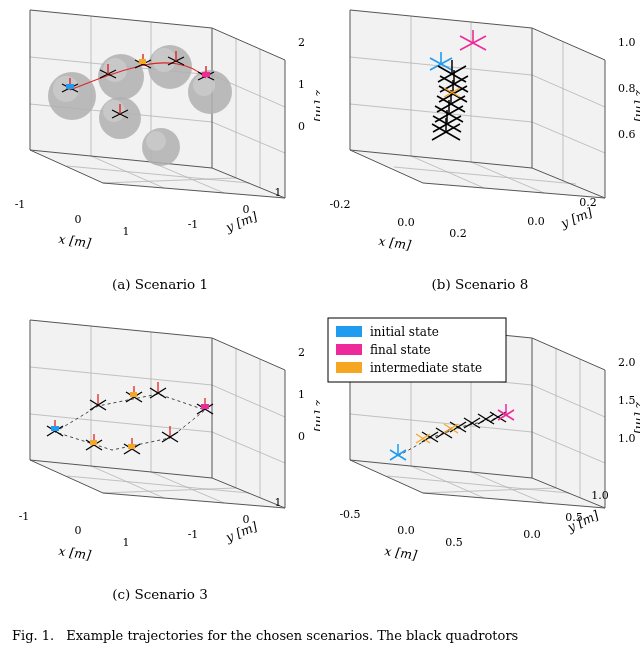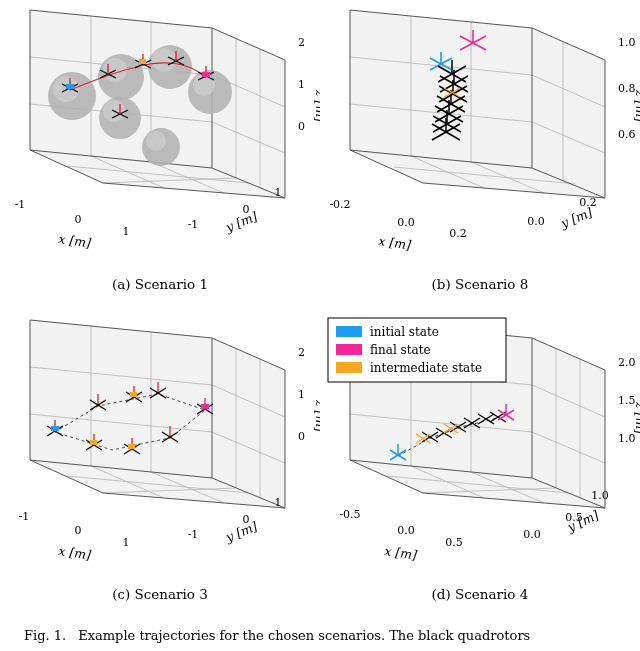--- a/index.html
+++ b/index.html
@@ -49,21 +49,21 @@
   .figcap {
     position: absolute;
     left: 0;
     top: 628px;
     width: 640px;
     text-align: left;
     font-size: 13px;
     font-family: "DejaVu Serif", serif;
     white-space: nowrap;
     overflow: hidden;
-    padding-left: 24px;
+    padding-left: 12px;
     box-sizing: border-box;
   }
   .figcap .lbl { margin-right: 12px; }
   text {
     font-family: "DejaVu Serif", serif;
     fill: #000;
   }
   .tick { font-size: 11px; }
   .axlabel { font-size: 12.5px; font-style: italic; }
   .legtext { font-size: 12px; }
@@ -413,20 +413,19 @@
       <g>
         <rect x="8" y="8" width="178" height="64" fill="#ffffff" stroke="#000" stroke-width="1"></rect>
         <rect x="16" y="16" width="26" height="11" fill="#1f9bf0"></rect>
         <rect x="16" y="34" width="26" height="11" fill="#ee2a9a"></rect>
         <rect x="16" y="52" width="26" height="11" fill="#f5a623"></rect>
         <text class="legtext" x="50" y="26">initial state</text>
         <text class="legtext" x="50" y="44">final state</text>
         <text class="legtext" x="50" y="62">intermediate state</text>
       </g>
     </svg>
-    <div class="caption" id="cap-d">(d) Scenario 4</div>
   </div>
 
   <div class="figcap">
     <span class="lbl">Fig. 1.</span><span>Example trajectories for the chosen scenarios. The black quadrotors</span>
   </div>
 
 </div>
 
 </body></html>

